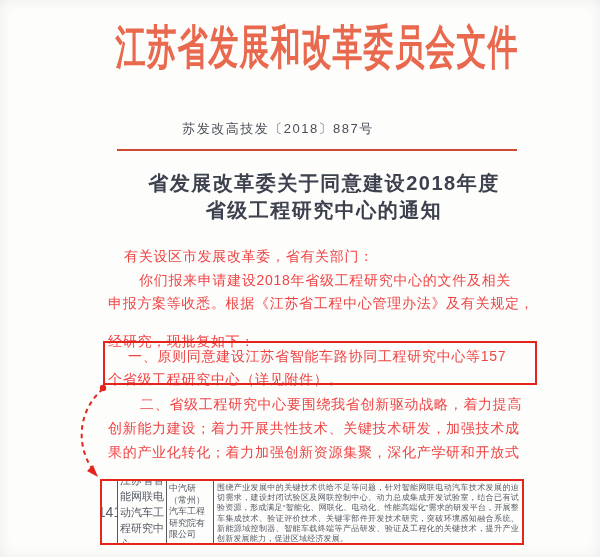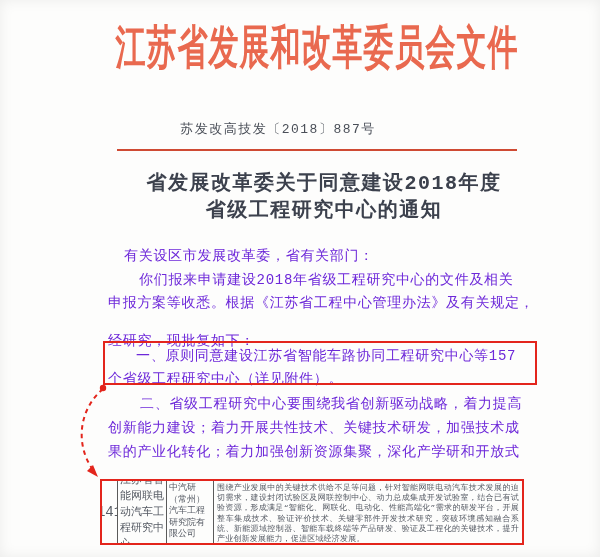--- a/index.html
+++ b/index.html
@@ -1,20 +1,20 @@
 <!DOCTYPE html>
 <html><head>
 <meta charset="utf-8">
 <style>
   html,body{margin:0;padding:0;background:#ffffff;}
   .page{
     position:relative;width:600px;height:557px;overflow:hidden;
     background:#fdfdfc;
     box-shadow:inset 0 0 14px rgba(0,0,0,0.07);
-    font-family:Liberation Mono, monospace;
+    font-family:Liberation Sans, sans-serif;
   }
   .hdr{
     position:absolute;top:16px;left:0;width:600px;text-align:center;
     font-size:30px;font-weight:bold;color:#e9694f;letter-spacing:1px;
     transform:translateX(17px) scaleY(1.55);transform-origin:center top;
     white-space:nowrap;
   }
   .docnum{
     position:absolute;top:120px;left:0;width:600px;text-align:center;
     transform:translateX(-22px);
@@ -24,21 +24,21 @@
     position:absolute;top:149px;left:117px;width:400px;height:2px;
     background:#cf4a33;
   }
   .title{
     position:absolute;top:170px;left:0;width:600px;text-align:center;
     transform:translateX(24px);
     font-size:20px;font-weight:bold;color:#3c414d;letter-spacing:1.5px;
     line-height:27px;
   }
   .bline{
-    position:absolute;font-size:14px;color:#6d28d9;letter-spacing:0.7px;
+    position:absolute;font-size:14px;color:#ef4444;letter-spacing:0.7px;
     white-space:nowrap;line-height:17px;
   }
   .hlbox{
     position:absolute;left:103px;top:341px;width:434px;height:44px;
     border:2px solid #e3251c;box-sizing:border-box;background:transparent;
   }
   .arrowsvg{position:absolute;left:0;top:0;pointer-events:none;}
   .atable{
     position:absolute;left:100px;top:479px;width:424px;height:66px;
     border:2px solid #e3251c;box-sizing:border-box;
@@ -74,21 +74,21 @@
     <div>省发展改革委关于同意建设2018年度</div>
     <div>省级工程研究中心的通知</div>
   </div>
 
   <div class="bline" style="top:248px;left:124px;">有关设区市发展改革委，省有关部门：</div>
 
   <div class="bline" style="top:272px;left:139px;">你们报来申请建设2018年省级工程研究中心的文件及相关</div>
   <div class="bline" style="top:295px;left:108px;">申报方案等收悉。根据《江苏省工程中心管理办法》及有关规定，</div>
   <div class="bline" style="top:318px;left:108px;margin-top:15px;">经研究，现批复如下：</div>
 
-  <div class="bline" style="top:348px;left:136px;">一、原则同意建设江苏省智能车路协同工程研究中心等157</div>
+  <div class="bline" style="top:348px;left:128px;">一、原则同意建设江苏省智能车路协同工程研究中心等157</div>
   <div class="bline" style="top:371px;left:108px;">个省级工程研究中心（详见附件）。</div>
 
   <div class="hlbox"></div>
 
   <div class="bline" style="top:396px;left:140px;">二、省级工程研究中心要围绕我省创新驱动战略，着力提高</div>
   <div class="bline" style="top:420px;left:108px;">创新能力建设；着力开展共性技术、关键技术研发，加强技术成</div>
   <div class="bline" style="top:444px;left:108px;">果的产业化转化；着力加强创新资源集聚，深化产学研和开放式</div>
 
   <svg class="arrowsvg" width="600" height="557" viewBox="0 0 600 557">
     <circle cx="103" cy="388" r="3.2" fill="#e3251c"></circle>

